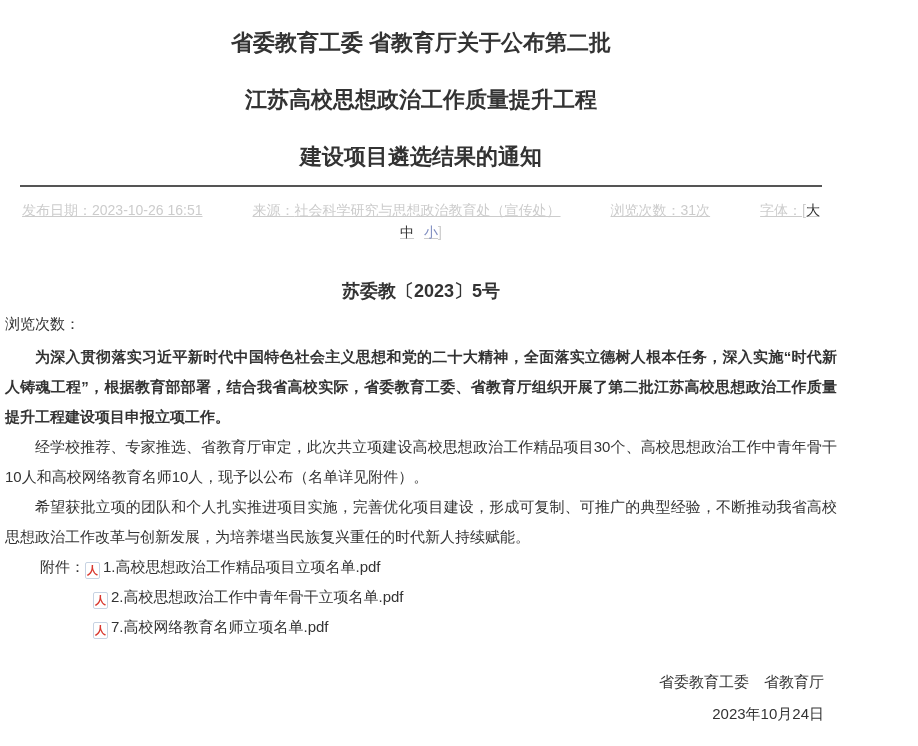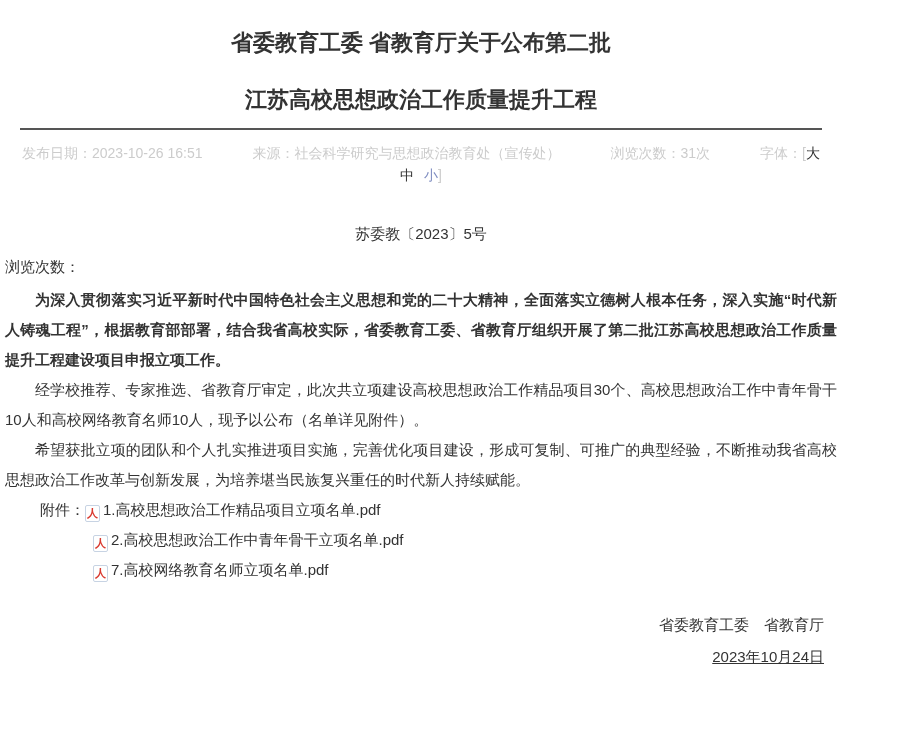--- a/index.html
+++ b/index.html
@@ -7,57 +7,58 @@
     width:842px; min-height:746px; background:#ffffff;
     font-family:"Liberation Sans","DejaVu Sans",sans-serif;
     color:#333333; box-sizing:border-box; overflow:hidden;
   }
   
   .title-block { padding-top:14px; text-align:center; }
   .title-line { height:57px; line-height:57px; font-size:22px; font-weight:bold; color:#333; }
   
   .divider { margin:0 20px; border-top:2px solid #555555; height:0; }
   
-  .meta { margin-top:12px; text-align:center; color:#cccccc; font-size:14px; line-height:22px; }
+  .meta { margin-top:12px; text-align:center; color:#cccccc; font-size:14px; line-height:22px;text-decoration:underline; }
   .meta .gap { display:inline-block; width:50px; }
   .meta .small-gap { display:inline-block; width:10px; }
   .font-ctrl { color:#333333; cursor:pointer; text-decoration:none; }
   .font-ctrl-small { color:#7e8cc0; }
   
-  .doc-number { margin-top:33px; text-align:center; font-size:15px; line-height:30px; color:#333; }
+  .doc-number { margin-top:33px; text-align:center; font-size:18px; line-height:30px; color:#333;font-weight:bold; }
   
   .body-text { padding:0 5px; font-size:15px; line-height:30px; color:#333; }
   .salutation { margin-top:3px; }
   .para { margin:0; text-indent:2em; text-align:justify; }
   .para-first { margin-top:3px;font-weight:bold; }
   
   .attachments { padding-left:40px; font-size:15px; line-height:30px; }
   .att-row { height:30px; white-space:nowrap; }
   .att-row-indent { padding-left:53px; }
   .att-label { color:#333;margin-top:35px; }
   .att-link { color:#333; text-decoration:none; cursor:pointer; }
   .pdf-icon {
     display:inline-block; width:13px; height:15px;
     border:1px solid #c7d3e3; border-radius:2px; background:#fff;
     color:#d9382e; font-size:11px; line-height:14px; text-align:center;
     vertical-align:-2px; margin-right:3px; font-weight:bold;
   }
   
   .footer { text-align:right; padding-right:18px; font-size:15px; line-height:30px; color:#333; }
   .footer-sig { margin-top:25px; }
-  .footer-date { margin-top:2px;text-decoration:underline; }
+  .footer-date { margin-top:2px; }
 </style>
 </head>
 <body>
 
 <div class="page">
 
   <div class="title-block">
     <div class="title-line">省委教育工委 省教育厅关于公布第二批</div>
     <div class="title-line">江苏高校思想政治工作质量提升工程</div>
+    <div class="title-line">建设项目遴选结果的通知</div>
   </div>
 
   <div class="divider"></div>
 
   <div class="meta">
     <span>发布日期：</span><span>2023-10-26 16:51</span><span class="gap"></span><span>来源：</span><span>社会科学研究与思想政治教育处（宣传处）</span><span class="gap"></span><span>浏览次数：</span><span>31次</span><span class="gap"></span><span>字体：</span><span>[</span><span class="font-ctrl">大</span>
     <br>
     <span class="font-ctrl">中</span><span class="small-gap"></span><span class="font-ctrl font-ctrl-small">小</span><span>]</span>
   </div>
 

